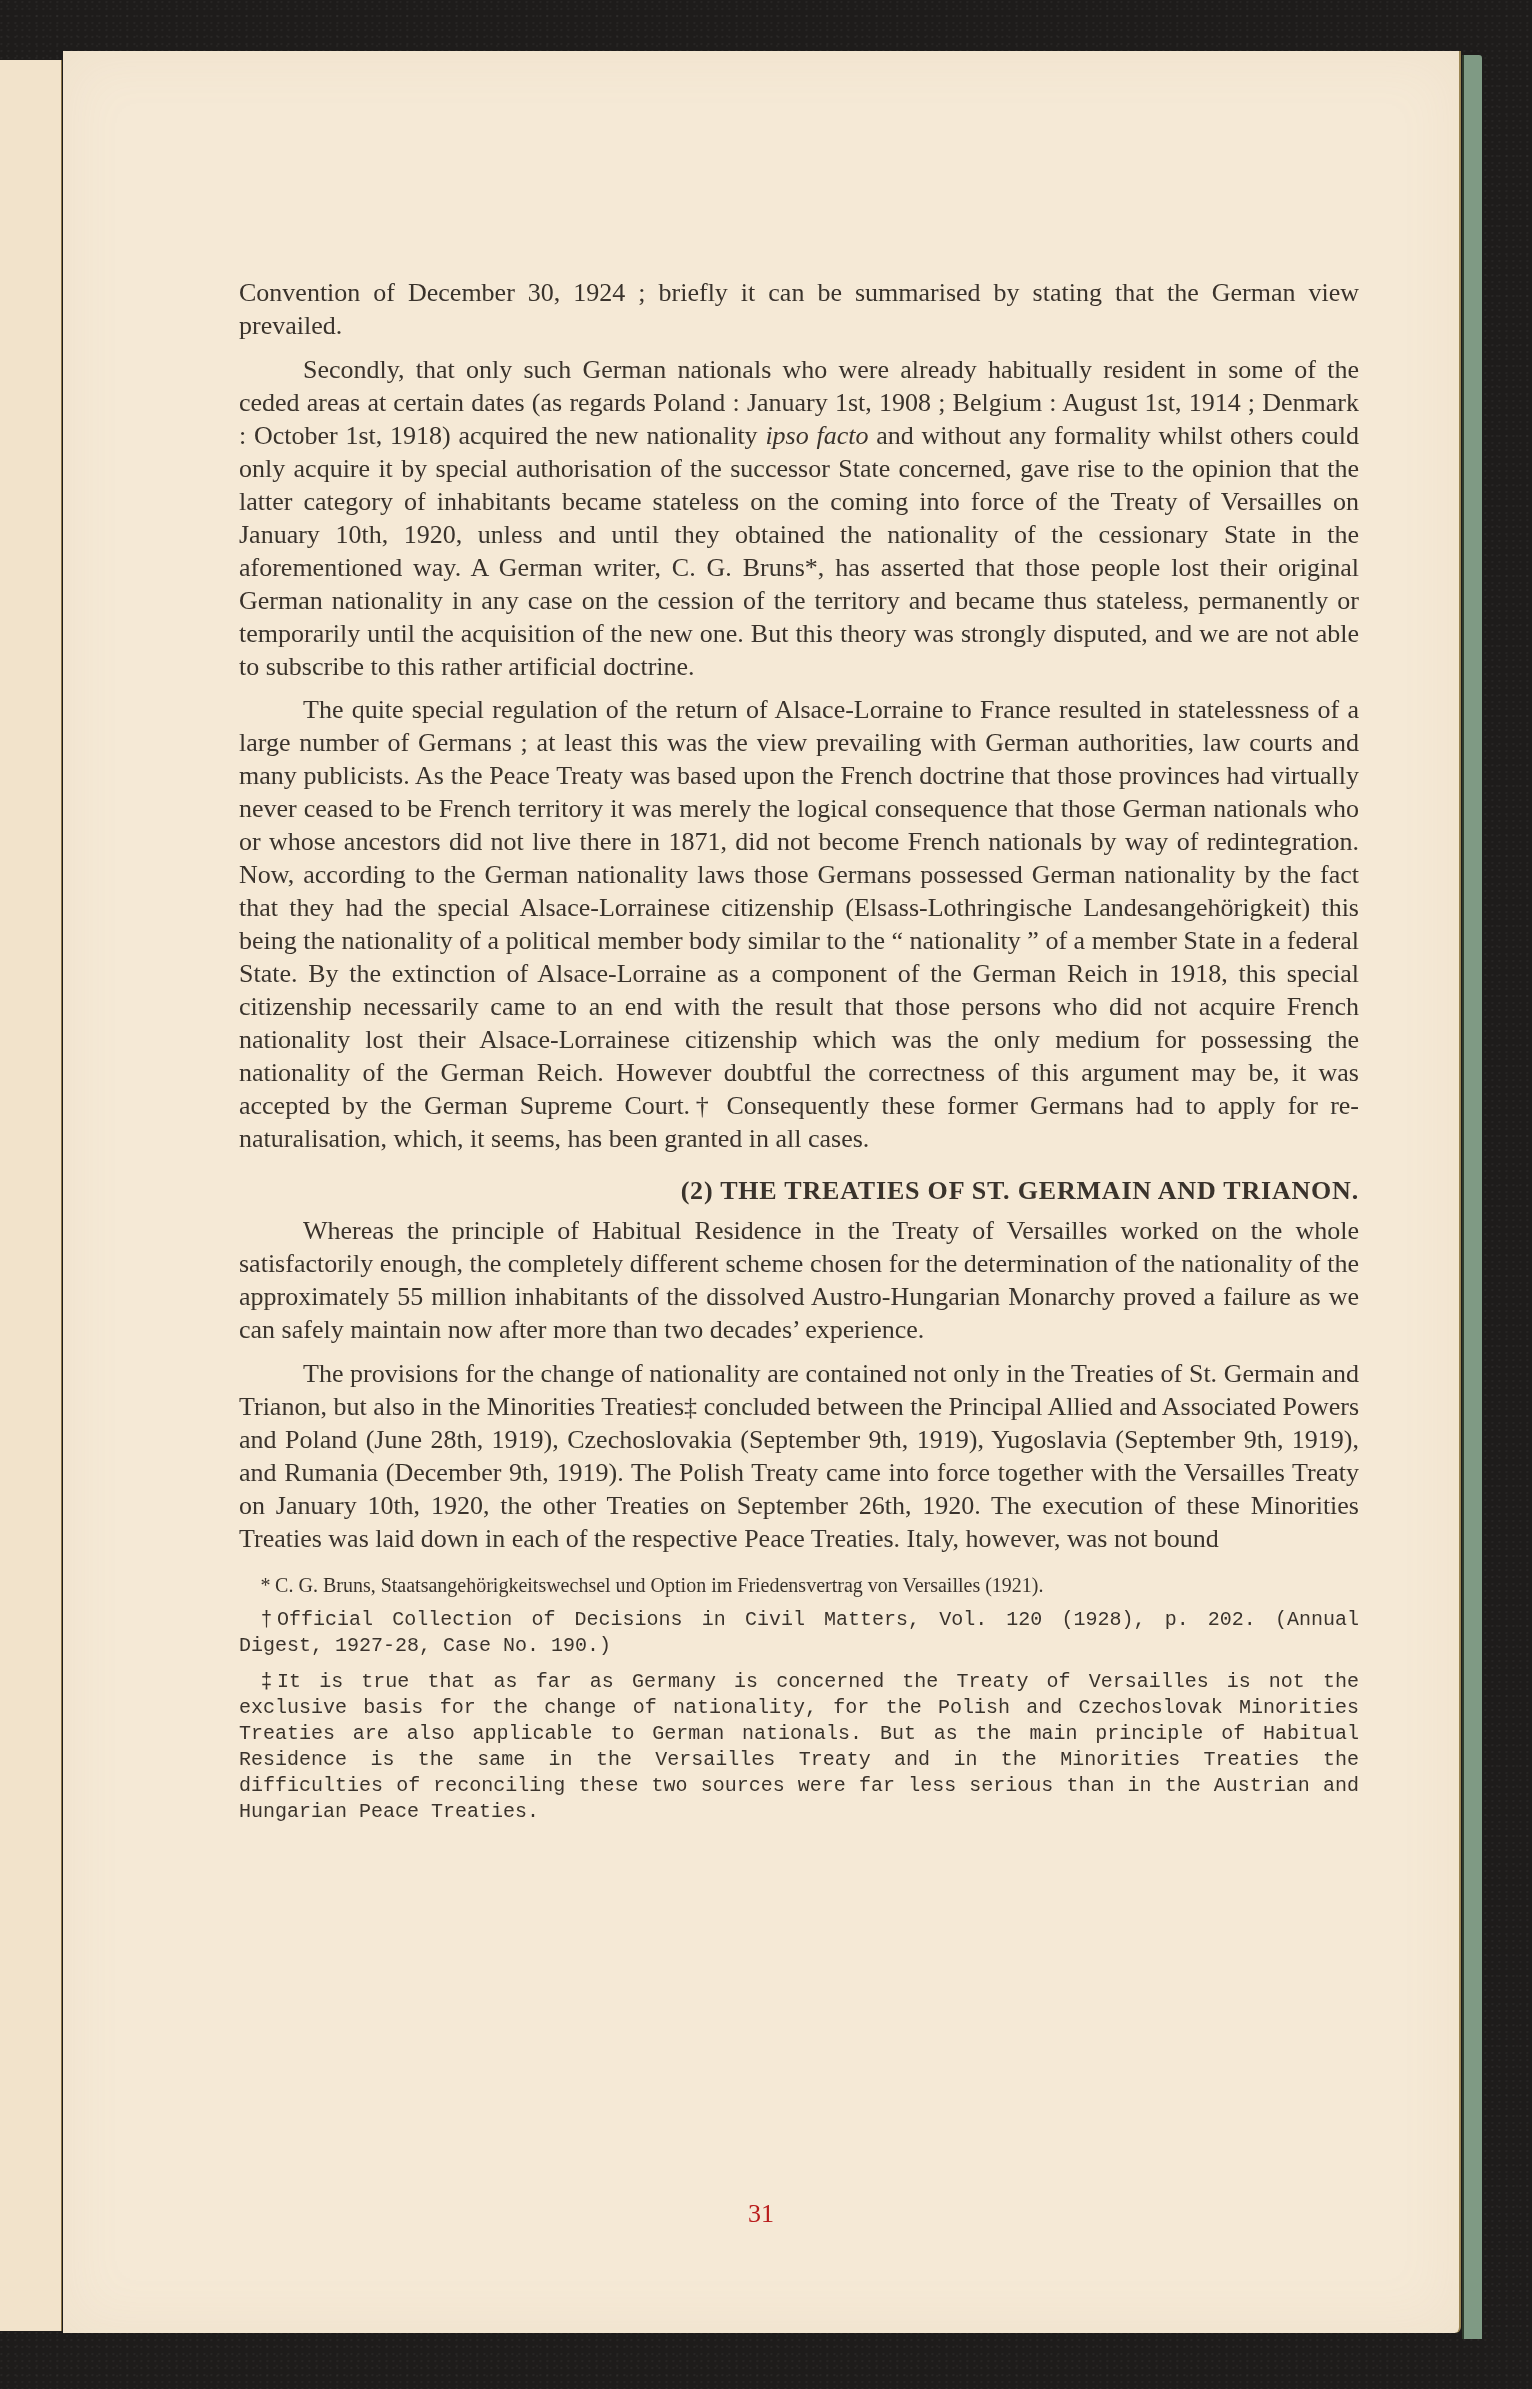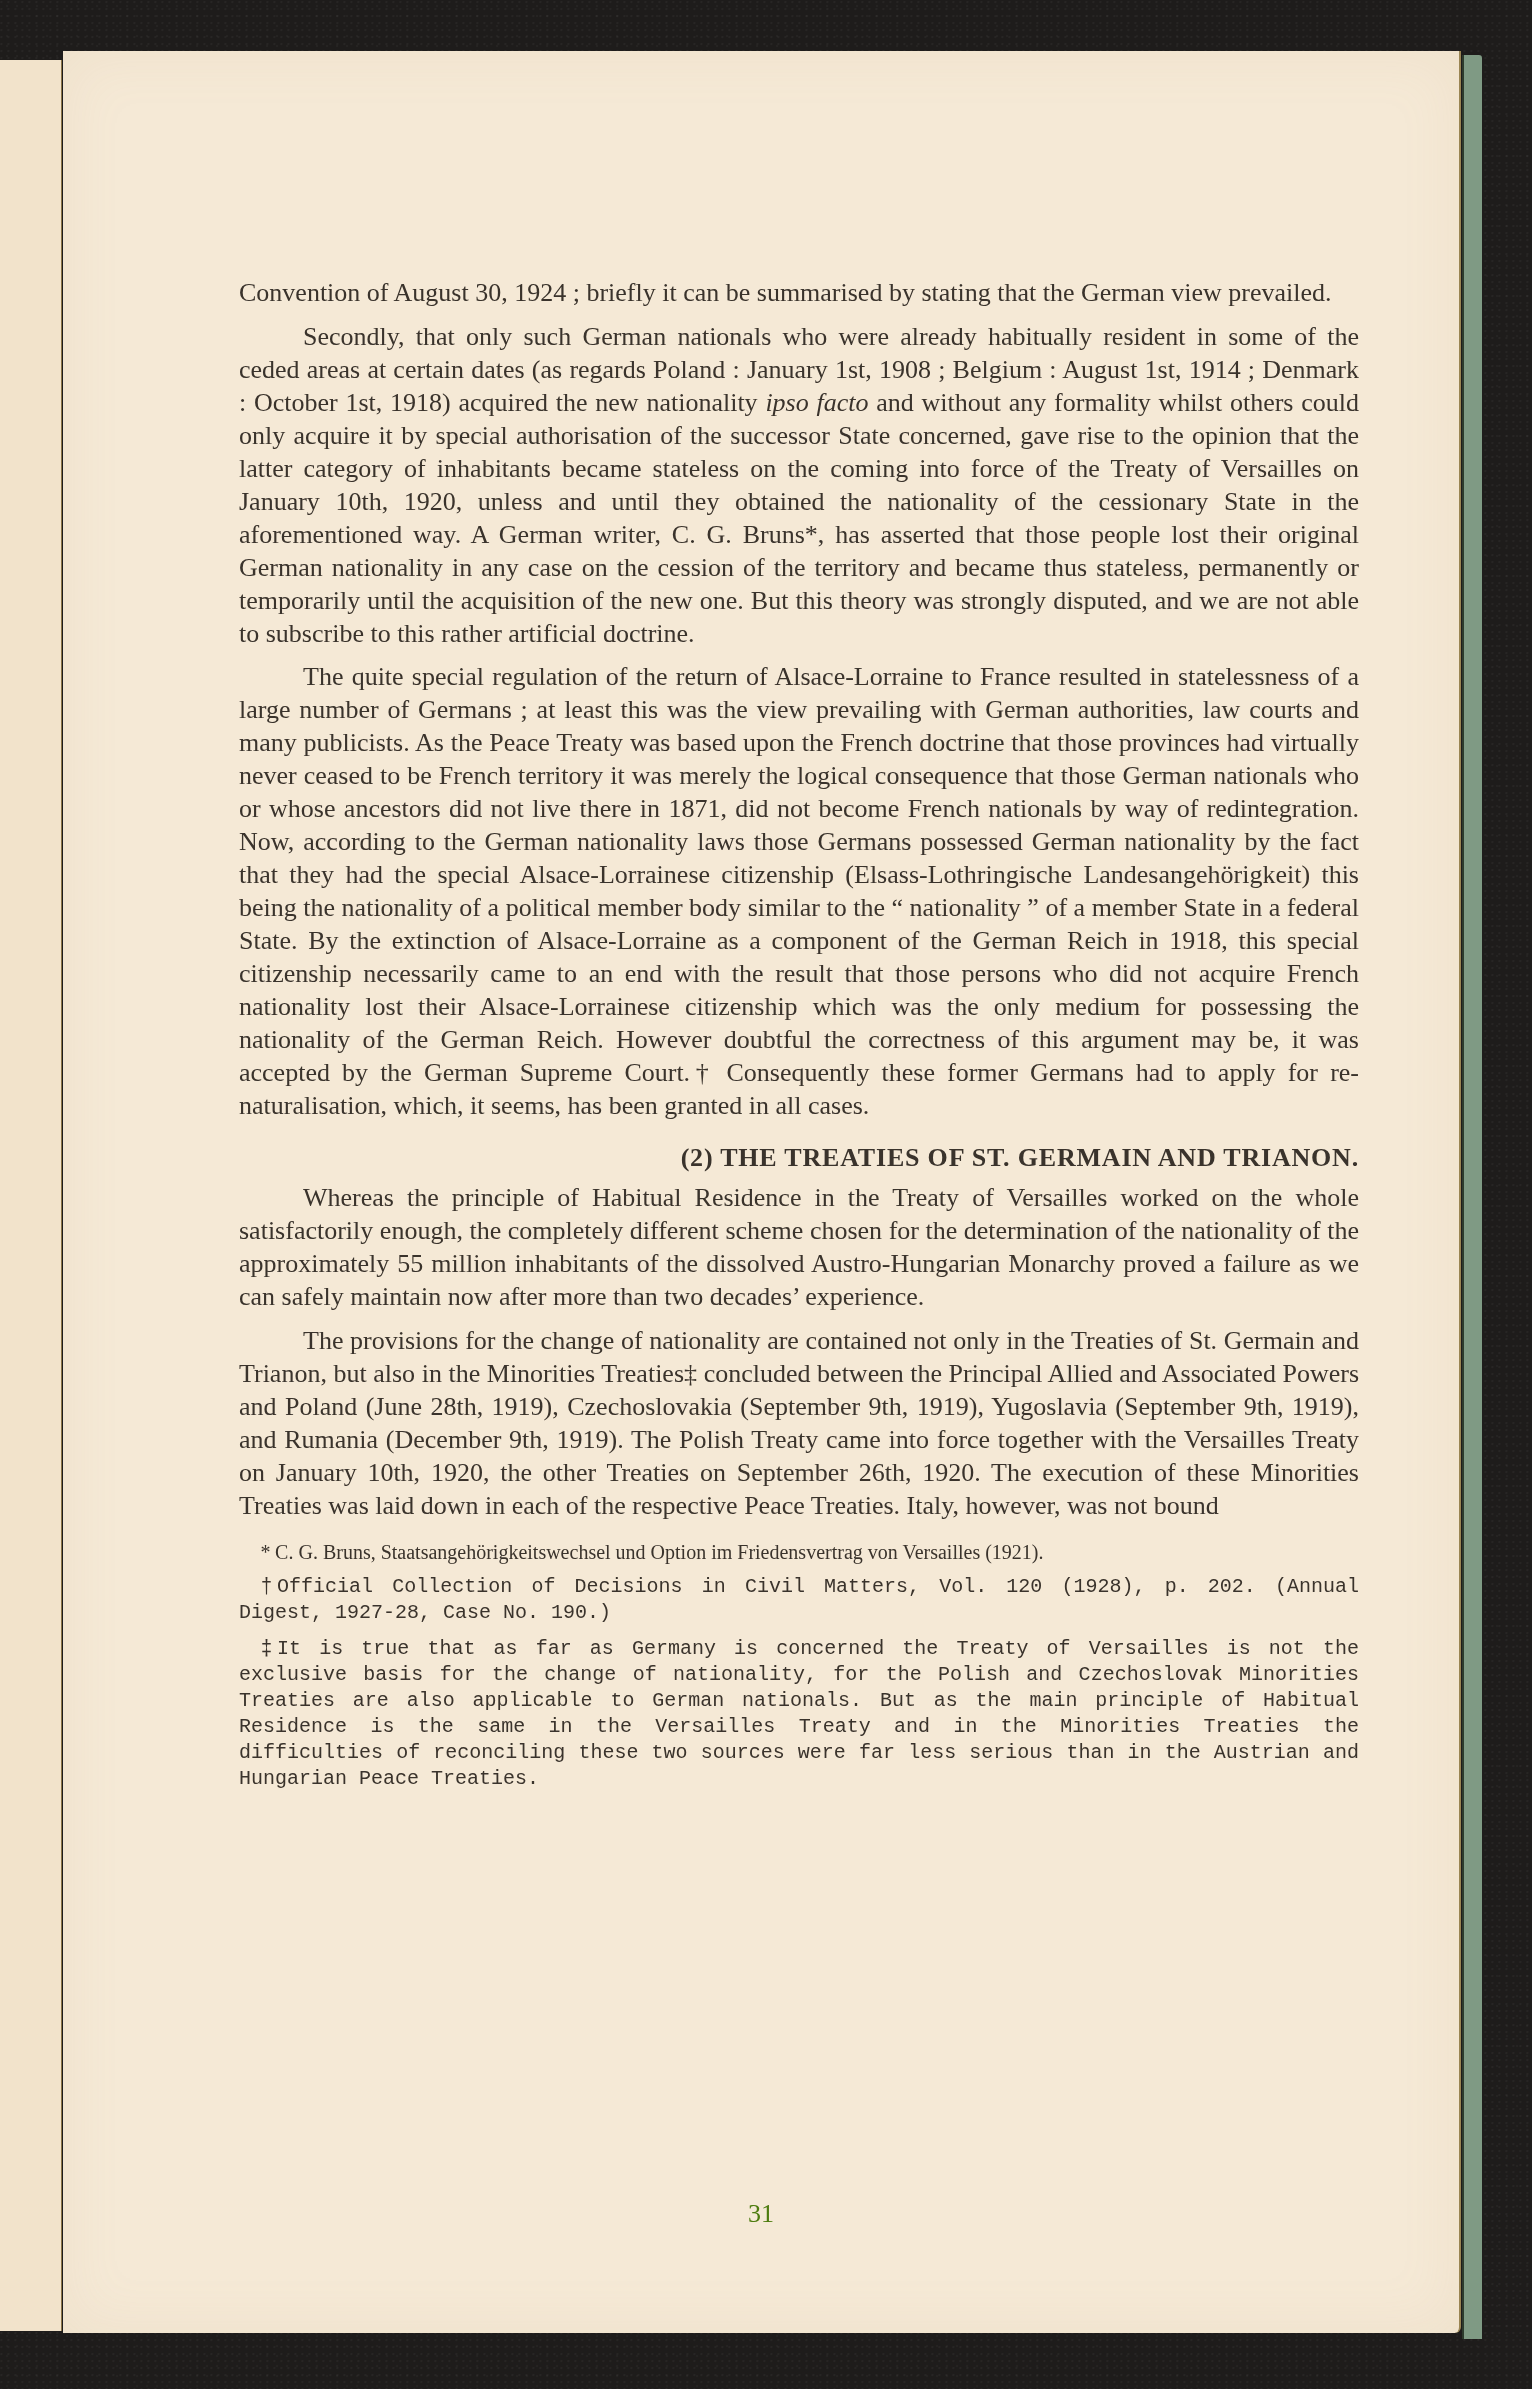--- a/index.html
+++ b/index.html
@@ -44,35 +44,35 @@
   .heading {
     font-size: 26px; text-align: right; letter-spacing: 0.8px;
     margin: 18.4px 0 7.7px; line-height: 33px;
   }
   .footnotes { margin-top: 17px; }
   .fn { font-size: 20px; line-height: 26px; }
   .fn + .fn { margin-top: 9.2px; font-family: Liberation Mono, monospace; }
   .fn .mark { display: inline-block; padding-left: 21.5px; padding-right: 4.6px; }
   .page-number {
     position: absolute; left: 0; width: 100%; top: 2148px;
-    text-align: center; font-size: 26px; color: #4d7c0f;
+    text-align: center; font-size: 26px; color: #b91c1c;
   }
   i { font-style: italic; }
 </style>
 </head>
 <body>
 
 <div class="bg-noise"></div>
 <div class="left-page"></div>
 <div class="green-cover"></div>
 
 <div class="main-page">
   <div class="content">
 
-    <p class="body-text">Convention of August 30, 1924 ; briefly it can be summarised by stating that the German view prevailed.</p>
+    <p class="body-text">Convention of December 30, 1924 ; briefly it can be summarised by stating that the German view prevailed.</p>
 
     <p class="body-text indent para-gap"><span>Secondly, that only such German nationals who were already habitually resident in some of the ceded areas at certain dates (as regards Poland : January 1st, 1908 ; Belgium : August 1st, 1914 ; Denmark : October 1st, 1918) acquired the new nationality </span><i>ipso facto</i><span> and without any formality whilst others could only acquire it by special authorisation of the successor State concerned, gave rise to the opinion that the latter category of inhabitants became stateless on the coming into force of the Treaty of Versailles on January 10th, 1920, unless and until they obtained the nationality of the cessionary State in the aforementioned way. A German writer, C. G. Bruns*, has asserted that those people lost their original German nationality in any case on the cession of the territory and became thus stateless, permanently or temporarily until the acquisition of the new one. But this theory was strongly disputed, and we are not able to subscribe to this rather artificial doctrine.</span></p>
 
     <p class="body-text indent para-gap">The quite special regulation of the return of Alsace-Lorraine to France resulted in statelessness of a large number of Germans ; at least this was the view prevailing with German authorities, law courts and many publicists. As the Peace Treaty was based upon the French doctrine that those provinces had virtually never ceased to be French territory it was merely the logical consequence that those German nationals who or whose ancestors did not live there in 1871, did not become French nationals by way of redintegration. Now, according to the German nationality laws those Germans possessed German nationality by the fact that they had the special Alsace-Lorrainese citizenship (Elsass-Lothringische Landesangehörigkeit) this being the nationality of a political member body similar to the “ nationality ” of a member State in a federal State. By the extinction of Alsace-Lorraine as a component of the German Reich in 1918, this special citizenship necessarily came to an end with the result that those persons who did not acquire French nationality lost their Alsace-Lorrainese citizenship which was the only medium for possessing the nationality of the German Reich. However doubtful the correctness of this argument may be, it was accepted by the German Supreme Court.† Consequently these former Germans had to apply for re-naturalisation, which, it seems, has been granted in all cases.</p>
 
     <h2 class="heading">(2) THE TREATIES OF ST. GERMAIN AND TRIANON.</h2>
 
     <p class="body-text indent">Whereas the principle of Habitual Residence in the Treaty of Versailles worked on the whole satisfactorily enough, the completely different scheme chosen for the determination of the nationality of the approximately 55 million inhabitants of the dissolved Austro-Hungarian Monarchy proved a failure as we can safely maintain now after more than two decades’ experience.</p>
 
     <p class="body-text indent para-gap">The provisions for the change of nationality are contained not only in the Treaties of St. Germain and Trianon, but also in the Minorities Treaties‡ concluded between the Principal Allied and Associated Powers and Poland (June 28th, 1919), Czechoslovakia (September 9th, 1919), Yugoslavia (September 9th, 1919), and Rumania (December 9th, 1919). The Polish Treaty came into force together with the Versailles Treaty on January 10th, 1920, the other Treaties on September 26th, 1920. The execution of these Minorities Treaties was laid down in each of the respective Peace Treaties. Italy, however, was not bound</p>

